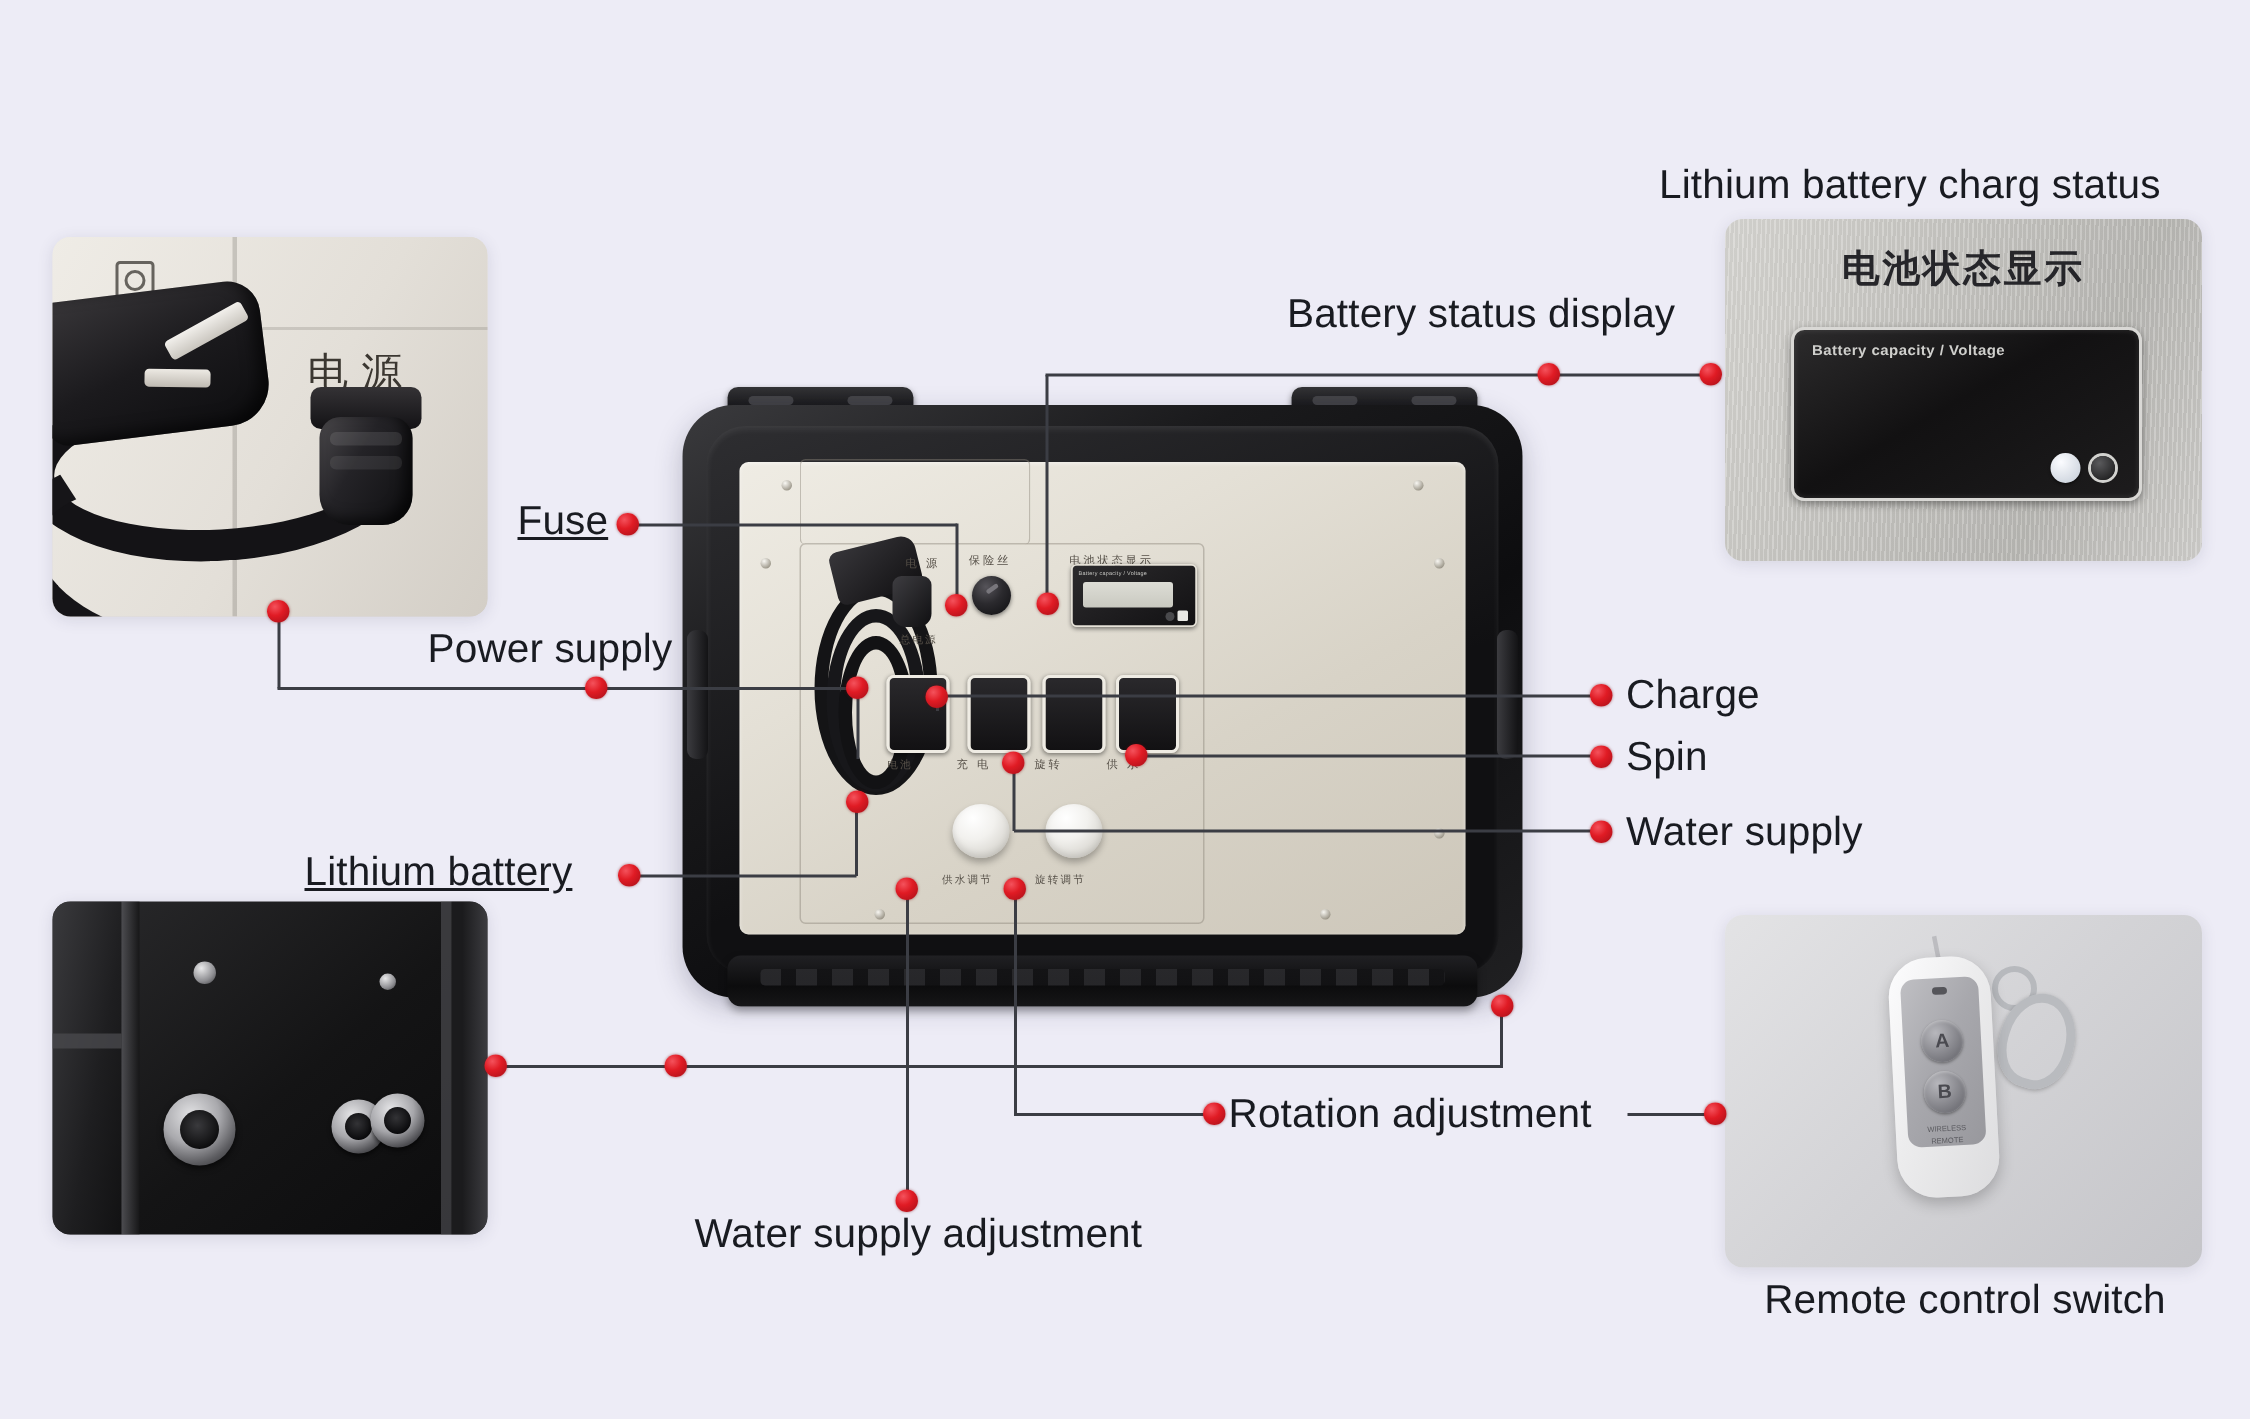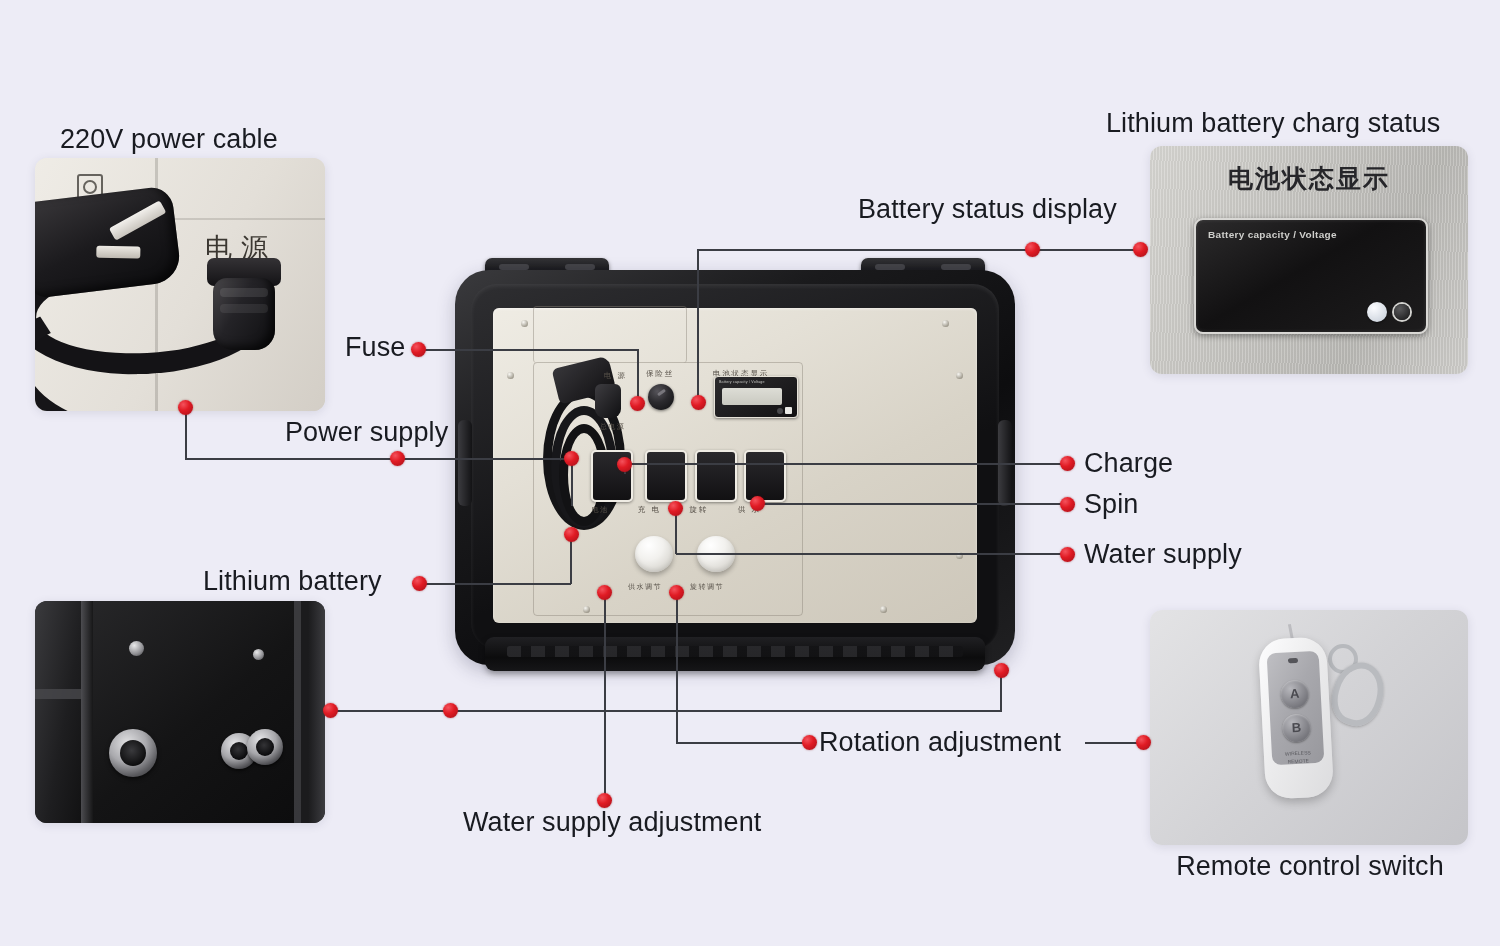--- a/index.html
+++ b/index.html
@@ -233,21 +233,20 @@
 
   .knob{position:absolute;width:38px;height:36px;border-radius:50%;z-index:6;
     background:radial-gradient(circle at 36% 26%,#ffffff 0%,#f2f1ee 40%,#d9d7d1 75%,#bdbab3 100%);
     box-shadow:0 3px 5px rgba(0,0,0,.28),inset 0 -2px 4px rgba(0,0,0,.10);}
 </style>
 </head>
 <body style="background: rgb(237, 236, 246);">
 
 <div id="stage">
 
-  <div class="label" style="left:60px;top:124px;">220V power cable</div>
   <div class="inset" id="ins-power">
     <div class="pc-panel"></div>
     <div class="pc-seam"></div>
     <div class="pc-seam2"></div>
     <div class="pc-logo"></div>
     <div class="pc-cnchar">电源</div>
     <div class="pc-cable"></div>
     <div class="pc-cable2"></div>
     <div class="pc-plug">
       <div class="pc-prong"></div>
@@ -382,23 +381,23 @@
   <div class="ln lnv" style="left:604px;top:592px;height:208px;"></div>
 
   <div class="ln lnv" style="left:676px;top:592px;height:152px;"></div>
   <div class="ln lnh" style="left:676px;top:742px;width:133px;"></div>
   <div class="ln lnh" style="left:1085px;top:742px;width:58px;"></div>
 
   <div class="ln lnh" style="left:330px;top:710px;width:672px;"></div>
   <div class="ln lnv" style="left:1000px;top:670px;height:41px;"></div>
 
   <div class="label" style="left:858px;top:194px;">Battery status display</div>
-  <div class="label" style="left:345px;top:332px;">Fuse</div>
+  <div class="label" style="left:345px;top:332px;text-decoration:underline;">Fuse</div>
   <div class="label" style="left:285px;top:417px;">Power supply</div>
-  <div class="label" style="left:203px;top:566px;">Lithium battery</div>
+  <div class="label" style="left:203px;top:566px;text-decoration:underline;">Lithium battery</div>
   <div class="label" style="left:1084px;top:448px;">Charge</div>
   <div class="label" style="left:1084px;top:489px;">Spin</div>
   <div class="label" style="left:1084px;top:539px;">Water supply</div>
   <div class="label" style="left:819px;top:727px;">Rotation adjustment</div>
   <div class="label" style="left:463px;top:807px;">Water supply adjustment</div>
 
   <div class="dot" style="left:1025px;top:242px;"></div>
   <div class="dot" style="left:1133px;top:242px;"></div>
   <div class="dot" style="left:691px;top:395px;"></div>
 

